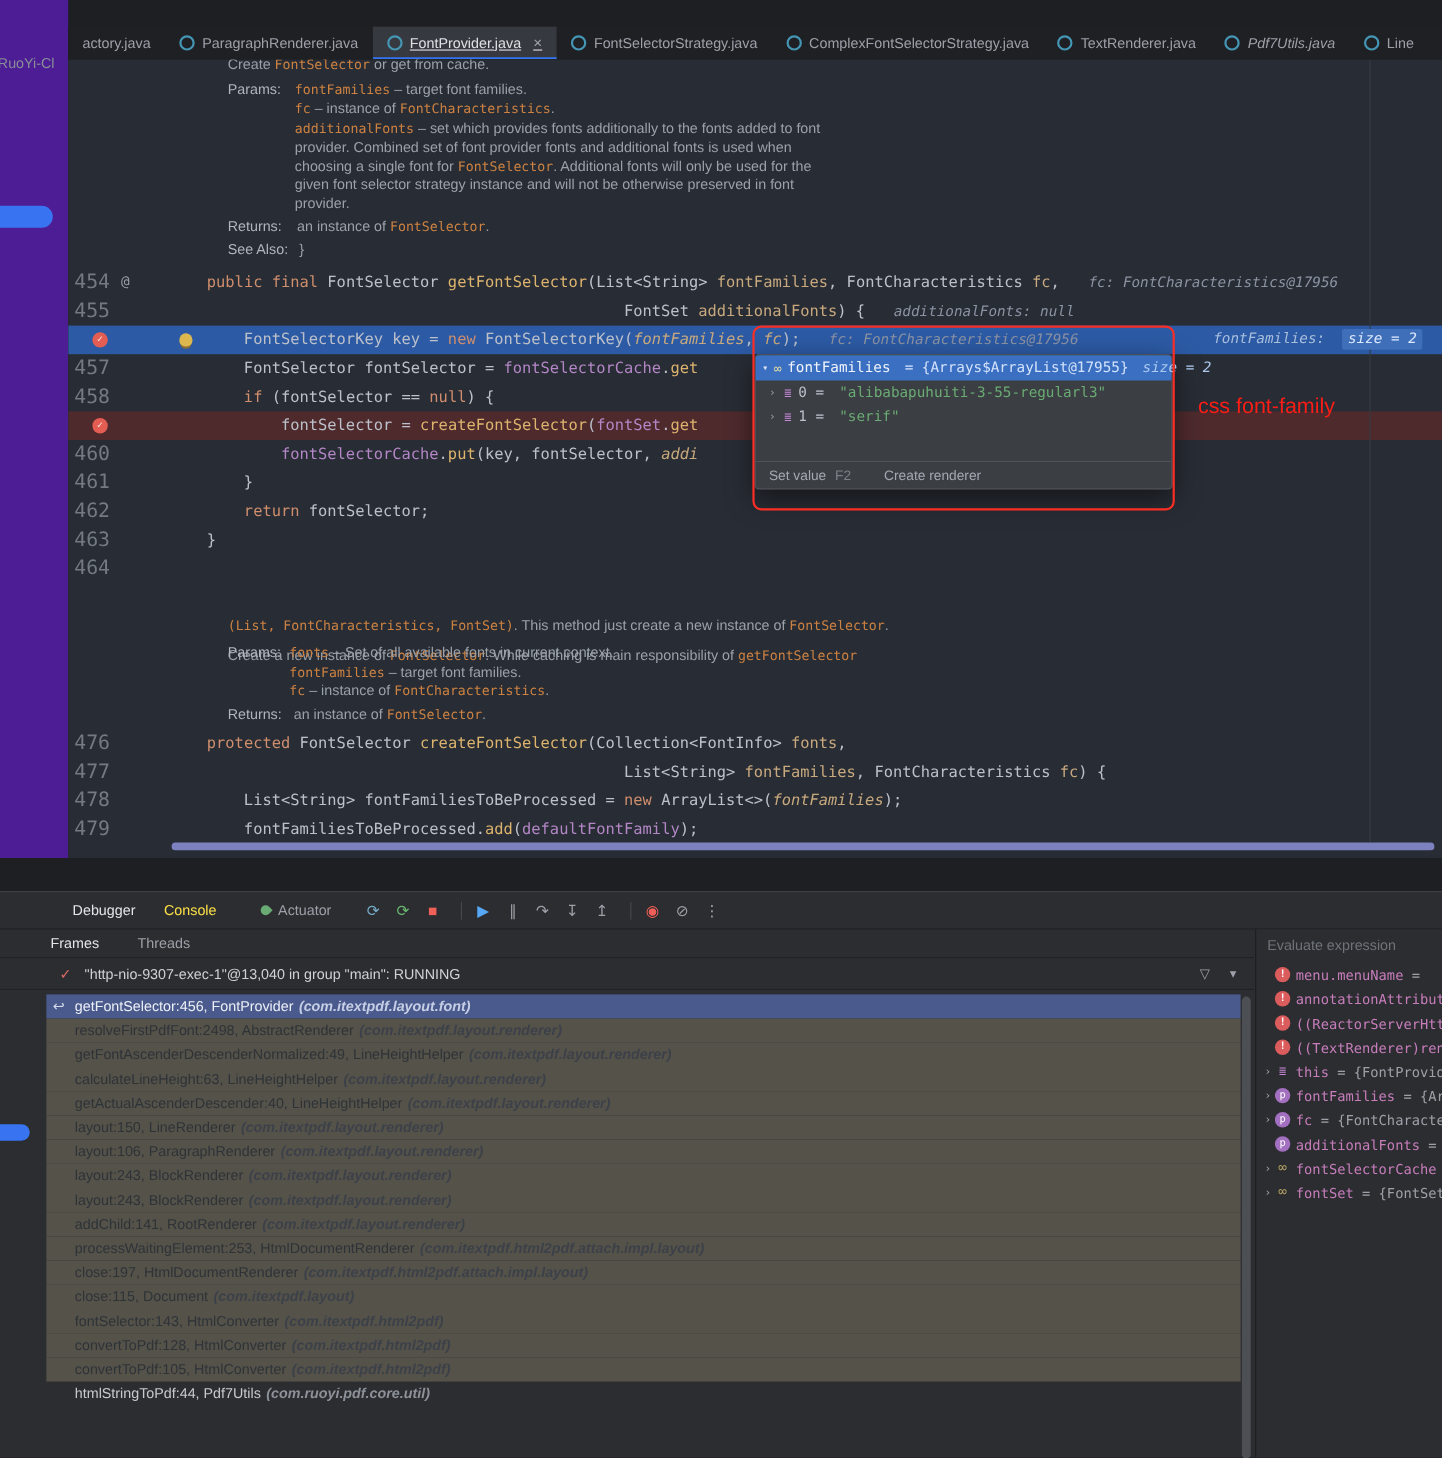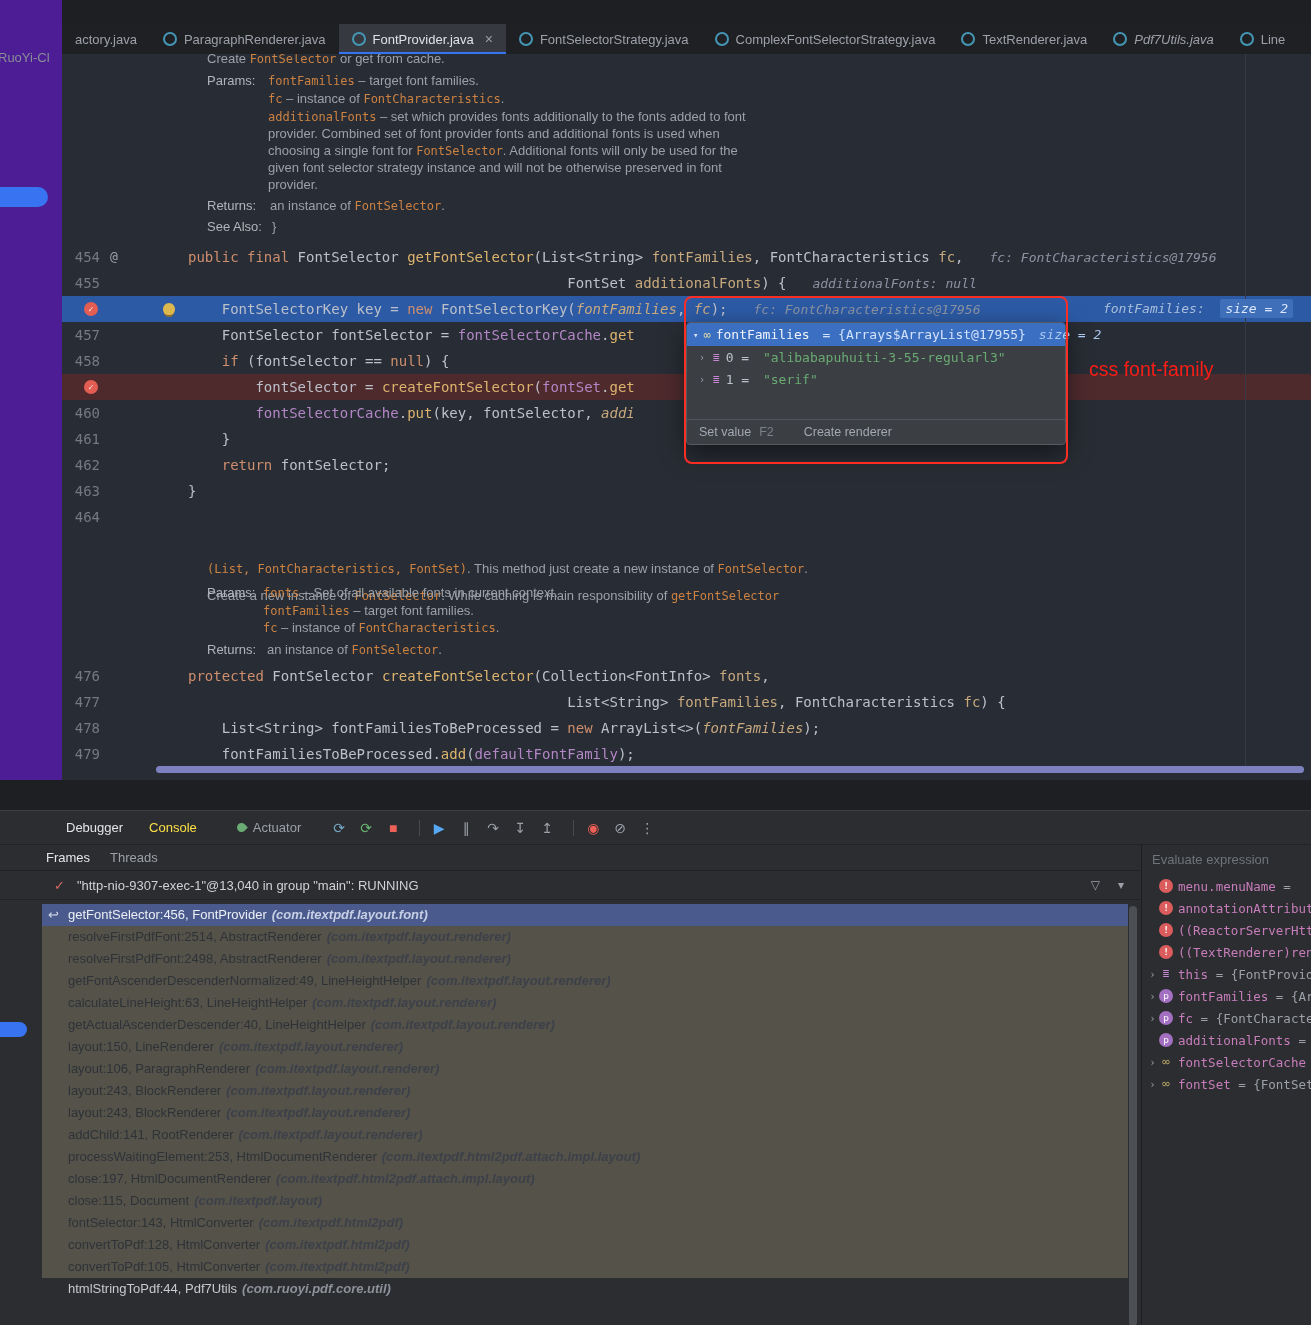--- a/index.html
+++ b/index.html
@@ -10,42 +10,42 @@
   .left-strip{position:absolute;left:0;top:0;width:62px;height:780px;background:#4c1d95;overflow:hidden;}
   .proj-label{position:absolute;left:-2px;top:50px;color:#8a8e96;font-size:13px;white-space:nowrap;}
   .blue-pill{position:absolute;background:#3874f2;z-index:40;}
   .blue-pill.p1{left:0;top:187px;width:48px;height:20px;border-radius:0 10px 10px 0;}
   .blue-pill.p2{left:0;top:1022px;width:27px;height:15px;border-radius:0 8px 8px 0;}
 
   
   .tabbar{position:absolute;left:62px;top:24px;right:0;height:30px;background:#1e2024;display:flex;
     align-items:stretch;border-bottom:1px solid #141619;overflow:hidden;}
   .tab{display:flex;align-items:center;gap:7px;padding:0 13px;font-size:13px;color:#9da0a8;white-space:nowrap;flex:none;}
-  .tab.active{background:#36393f;color:#dfe1e5;box-shadow:inset 0 -2px 0 #3574f0;}
+  .tab.active{background:#36393f;color:#dfe1e5;box-shadow:inset 0 -2px 0 #3574f0;text-decoration:underline;}
   .tab.italic .tlabel{font-style:italic;}
   .cicon{width:10px;height:10px;border:2px solid #4596b4;border-radius:50%;flex:none;}
   .tclose{margin-left:4px;color:#9da0a8;font-size:14px;line-height:14px;}
 
   
   .editor{position:absolute;left:62px;top:54px;width:1249px;height:726px;background:#282c34;overflow:hidden;}
   .band{position:absolute;left:0;right:0;height:26px;}
   .band.exec{top:242px;background:#2c5aa4;}
   .band.bp{top:320px;background:#4e2a2d;}
   .wrapguide{position:absolute;left:1183px;top:0;height:712px;width:1px;background:#353a44;}
   .hscroll{position:absolute;left:94px;top:712px;width:1148px;height:7px;background:#8d90d8;border-radius:4px;opacity:.85;}
 
   .docline{position:absolute;left:0;right:0;height:17px;line-height:17px;font-size:13px;}
   .chunk{position:absolute;top:0;white-space:pre;}
   .s-doc{color:#9ba1a9;}
   .s-doclabel{color:#b0b5bd;}
   .s-ref{color:#cc8242;font-family:"DejaVu Sans Mono",monospace;font-size:12px;}
 
   .crow{position:absolute;left:0;right:0;height:26px;line-height:26px;
     font-family:"DejaVu Sans Mono",monospace;font-size:14px;color:#bcc0ca;}
-  .lnum{position:absolute;left:0;width:38px;text-align:right;color:#747a83;font-size:14px;}
+  .lnum{position:absolute;left:0;width:38px;text-align:right;color:#747a83;font-size:18px;}
   .atmark{position:absolute;left:48px;color:#9aa0a8;font-size:13px;}
   .bpdot{position:absolute;left:22px;top:6px;width:14px;height:14px;background:#e35d53;border-radius:50%;
     color:#ffffffd9;font-size:9px;line-height:14px;text-align:center;}
   .bulb{position:absolute;left:101px;top:7px;width:12px;height:12px;background:#ddb84f;
     border-radius:50% 50% 45% 45%;box-shadow:0 3px 0 -1px #8a6d33;}
   .codetext{position:absolute;left:126px;white-space:pre;}
   .hint{font-style:italic;color:#8b93a3;font-size:13px;margin-left:26px;}
   .hintR{position:absolute;right:18px;top:0;font-size:13px;font-style:italic;color:#a9bedd;white-space:pre;}
   .hrsel{background:#3f6fb8;color:#dbe8fd;padding:2px 5px;border-radius:2px;}
   .s-kw{color:#cf8e6d;}
@@ -86,21 +86,21 @@
     border-bottom:1px solid #202225;padding-left:66px;box-sizing:border-box;}
   .dtab{font-size:13px;color:#fde047;margin-right:26px;}
   .dtab.active{color:#e3e5e9;}
   .actuator{display:flex;align-items:center;gap:7px;margin-left:14px;margin-right:28px;color:#9da0a8;font-size:13px;}
   .spring-icon{width:9px;height:9px;background:#6aab73;border-radius:50% 0 50% 50%;transform:rotate(45deg);}
   .ticon{width:20px;text-align:center;font-size:14px;margin-right:7px;}
   .c-teal{color:#74a8c4;}.c-green{color:#69b56f;}.c-red{color:#ef6059;}.c-blue{color:#56a8f5;}.c-gray{color:#9da0a8;}
   .tsep{width:1px;height:16px;background:#46494e;margin:0 9px;flex:none;}
 
   .subtabs{position:absolute;left:0;top:34px;width:1140px;height:26px;display:flex;align-items:center;
-    padding-left:46px;gap:20px;border-bottom:1px solid #202225;box-sizing:border-box;font-size:13px;}
+    padding-left:46px;gap:35px;border-bottom:1px solid #202225;box-sizing:border-box;font-size:13px;}
   .stab{color:#9da0a8;}
   .stab.active{color:#e3e5e9;}
 
   .threadrow{position:absolute;left:0;top:60px;width:1140px;height:29px;display:flex;align-items:center;
     padding:0 16px 0 54px;box-sizing:border-box;border-bottom:1px solid #202225;font-size:13px;color:#cfd1d6;}
   .tcheck{color:#d96a64;margin-right:12px;font-size:13px;}
   .tr-right{margin-left:auto;display:flex;gap:18px;color:#9da0a8;font-size:12px;}
 
   .frames-list{position:absolute;left:42px;top:89px;width:1086px;bottom:0;padding-top:4px;overflow:hidden;box-sizing:border-box;}
   .frame{position:relative;height:22px;line-height:22px;padding-left:26px;font-size:13px;white-space:nowrap;overflow:hidden;}
@@ -347,21 +347,20 @@
     <div class="threadrow">
       <span class="tcheck">✓</span>
       <span class="tthread">"http-nio-9307-exec-1"@13,040 in group "main": RUNNING</span>
       <span class="tr-right">
         <span>▽</span>
         <span>▾</span>
       </span>
     </div>
     <div class="frames-list" id="frames">
         <div class="frame sel"><span class="farrow">↩</span><span class="ffn">getFontSelector:456, FontProvider</span><span class="fpkg">(com.itextpdf.layout.font)</span></div>
-        <div class="frame lib"><span class="ffn">resolveFirstPdfFont:2514, AbstractRenderer</span><span class="fpkg">(com.itextpdf.layout.renderer)</span></div>
         <div class="frame lib"><span class="ffn">resolveFirstPdfFont:2498, AbstractRenderer</span><span class="fpkg">(com.itextpdf.layout.renderer)</span></div>
         <div class="frame lib"><span class="ffn">getFontAscenderDescenderNormalized:49, LineHeightHelper</span><span class="fpkg">(com.itextpdf.layout.renderer)</span></div>
         <div class="frame lib"><span class="ffn">calculateLineHeight:63, LineHeightHelper</span><span class="fpkg">(com.itextpdf.layout.renderer)</span></div>
         <div class="frame lib"><span class="ffn">getActualAscenderDescender:40, LineHeightHelper</span><span class="fpkg">(com.itextpdf.layout.renderer)</span></div>
         <div class="frame lib"><span class="ffn">layout:150, LineRenderer</span><span class="fpkg">(com.itextpdf.layout.renderer)</span></div>
         <div class="frame lib"><span class="ffn">layout:106, ParagraphRenderer</span><span class="fpkg">(com.itextpdf.layout.renderer)</span></div>
         <div class="frame lib"><span class="ffn">layout:243, BlockRenderer</span><span class="fpkg">(com.itextpdf.layout.renderer)</span></div>
         <div class="frame lib"><span class="ffn">layout:243, BlockRenderer</span><span class="fpkg">(com.itextpdf.layout.renderer)</span></div>
         <div class="frame lib"><span class="ffn">addChild:141, RootRenderer</span><span class="fpkg">(com.itextpdf.layout.renderer)</span></div>
         <div class="frame lib"><span class="ffn">processWaitingElement:253, HtmlDocumentRenderer</span><span class="fpkg">(com.itextpdf.html2pdf.attach.impl.layout)</span></div>

